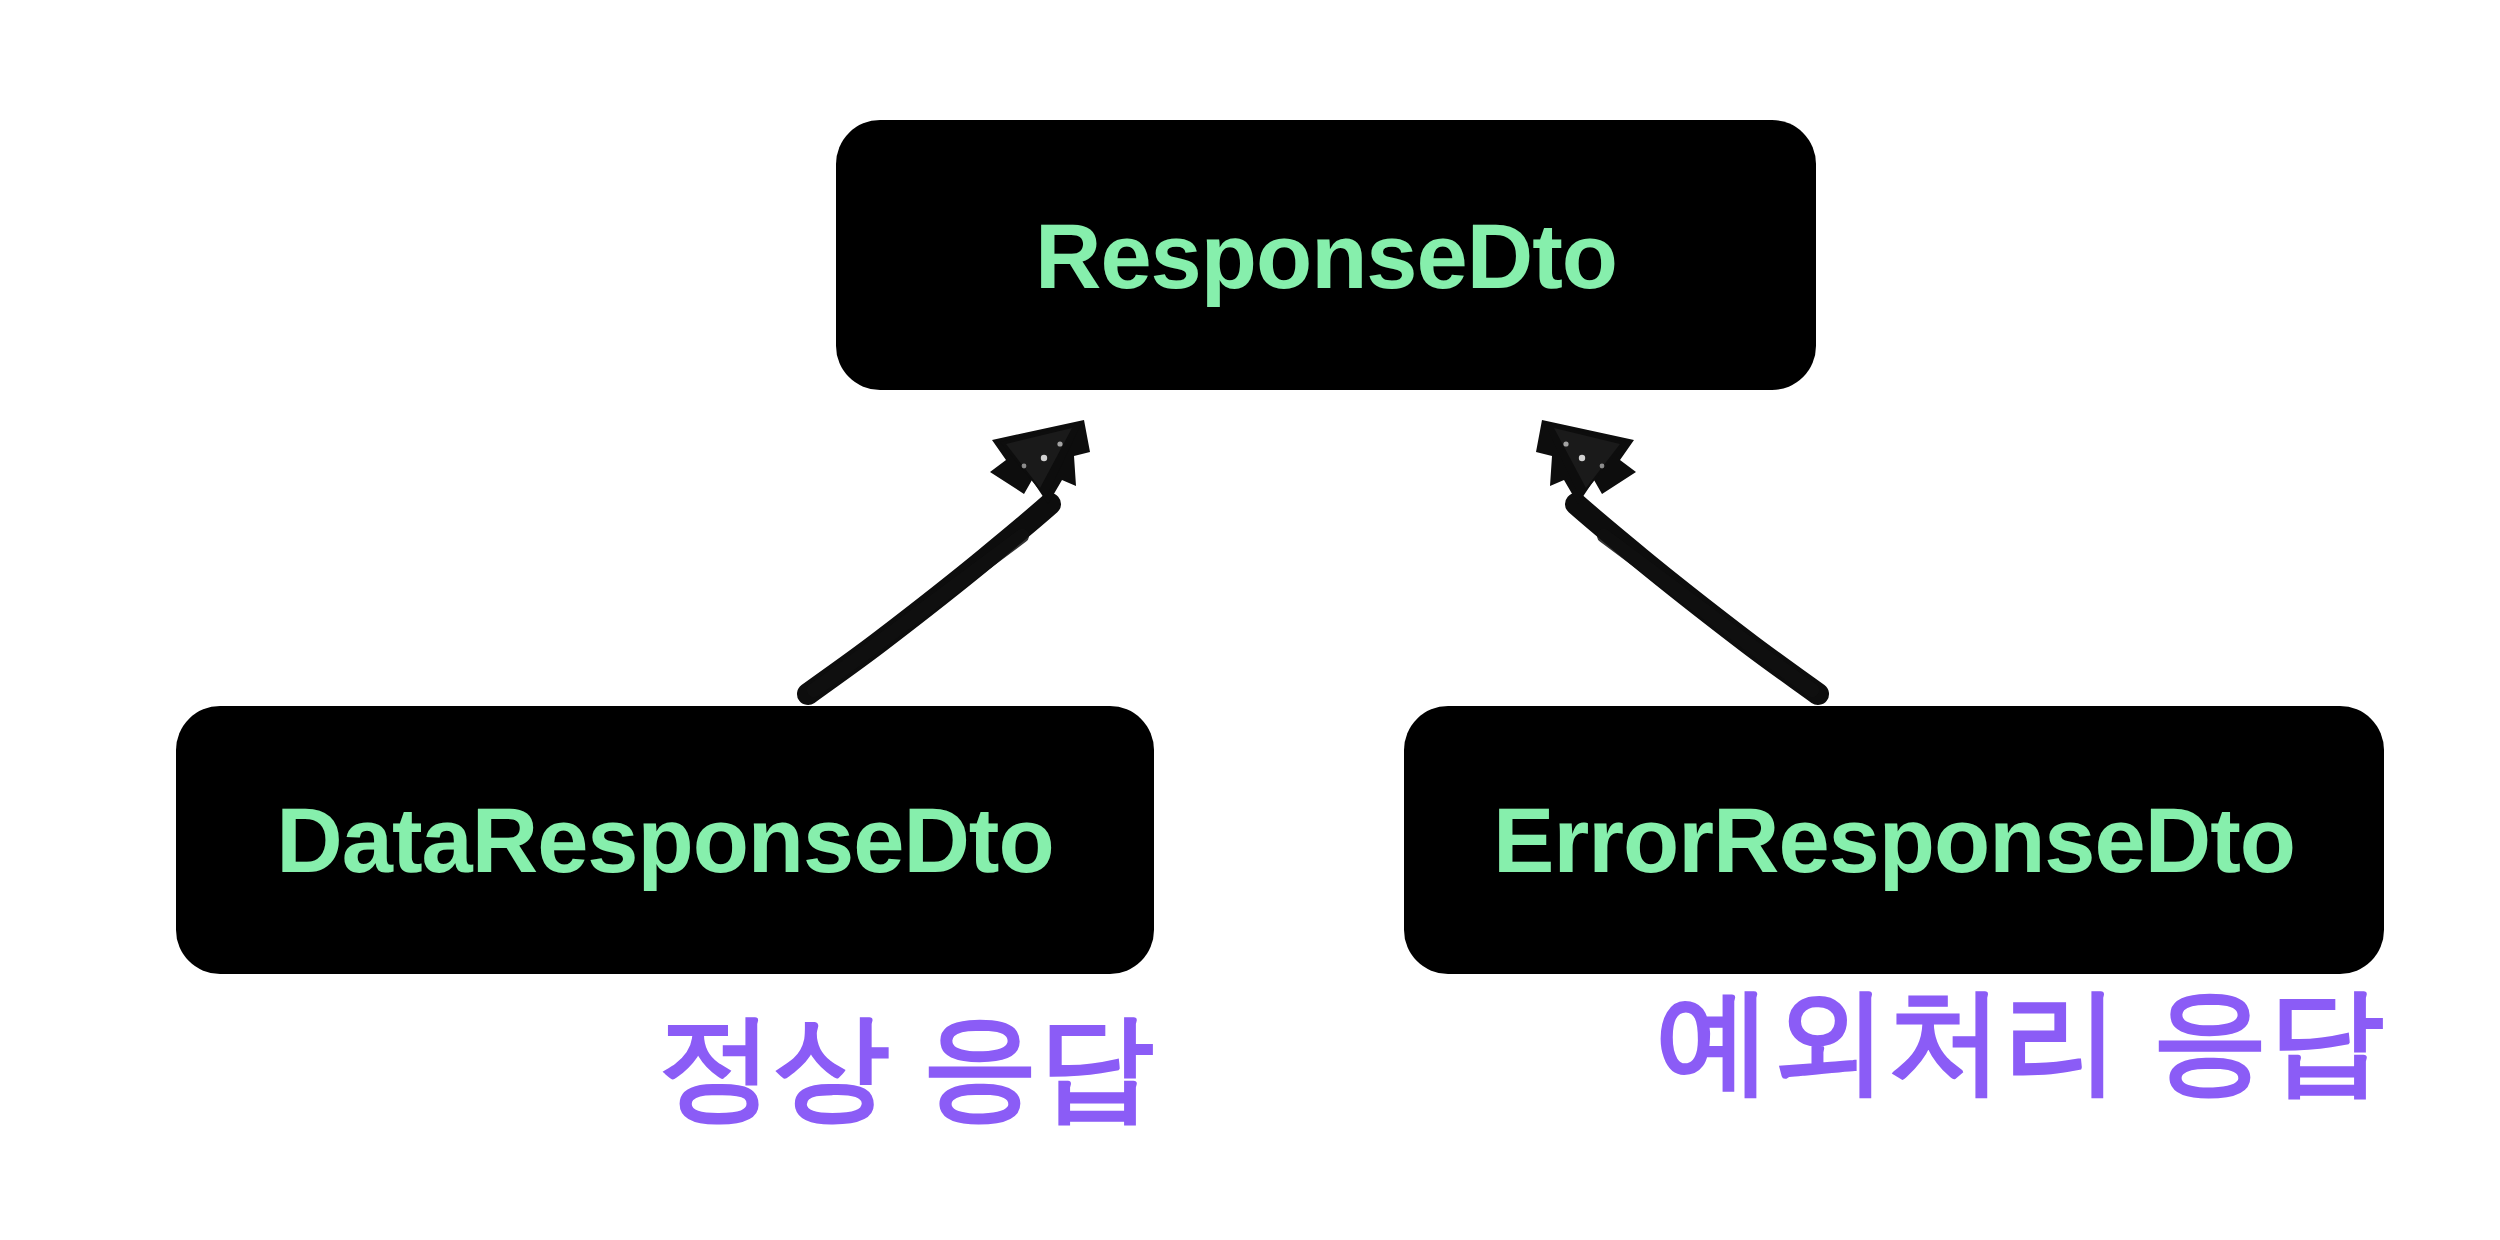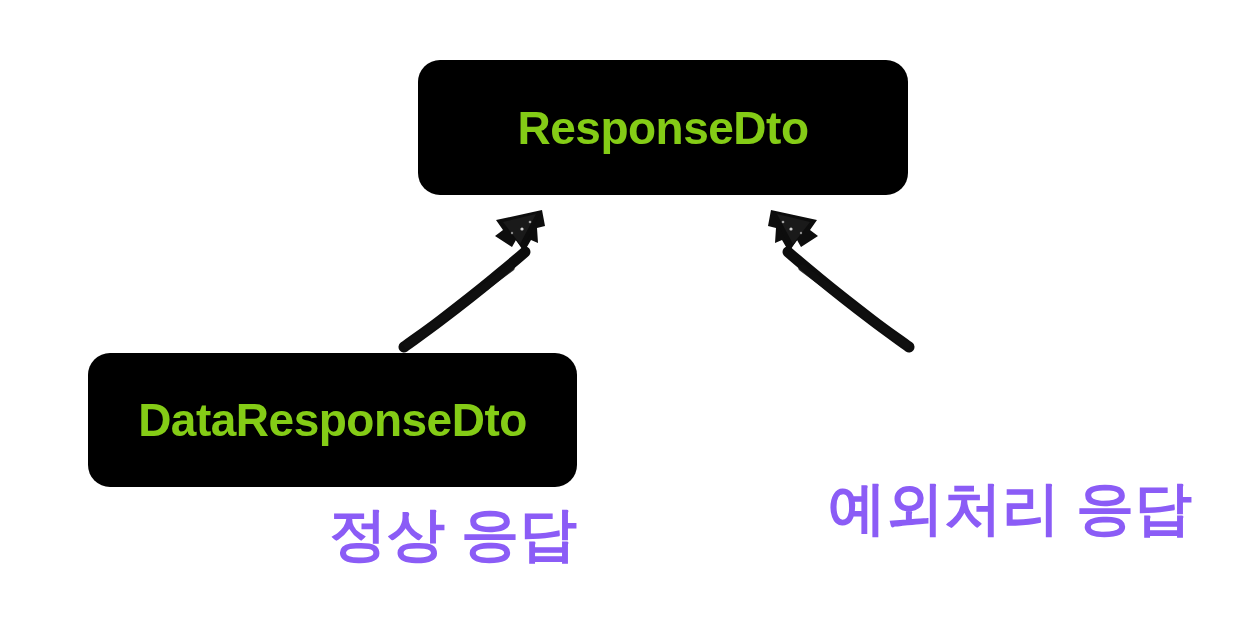--- a/index.html
+++ b/index.html
@@ -18,21 +18,21 @@
   .node-box {
     position: absolute;
     background: #000000;
     border-radius: 22px;
     display: flex;
     align-items: center;
     justify-content: center;
     box-sizing: border-box;
   }
   .node-label {
-    color: #84cc16;
+    color: #86efac;
     font-weight: bold;
     font-size: 46px;
     letter-spacing: -0.5px;
     line-height: 1;
     white-space: nowrap;
   }
   #node-response {
     left: 418px;
     top: 60px;
     width: 490px;
@@ -60,21 +60,21 @@
     white-space: nowrap;
     text-align: right;
   }
   #caption-left {
     left: 88px;
     top: 505px;
     width: 489px;
   }
   #caption-right {
     left: 702px;
-    top: 479px;
+    top: 492px;
     width: 490px;
   }
   #arrow-layer {
     position: absolute;
     left: 0;
     top: 0;
     width: 1250px;
     height: 620px;
     pointer-events: none;
   }
@@ -144,18 +144,21 @@
   </svg>
 
   <div class="node-box" id="node-response">
     <span class="node-label">ResponseDto</span>
   </div>
 
   <div class="node-box" id="node-data">
     <span class="node-label">DataResponseDto</span>
   </div>
 
+  <div class="node-box" id="node-error">
+    <span class="node-label">ErrorResponseDto</span>
+  </div>
 
   <div class="caption" id="caption-left">정상 응답</div>
 
   <div class="caption" id="caption-right">예외처리 응답</div>
 
 </div>
 
 </body></html>

